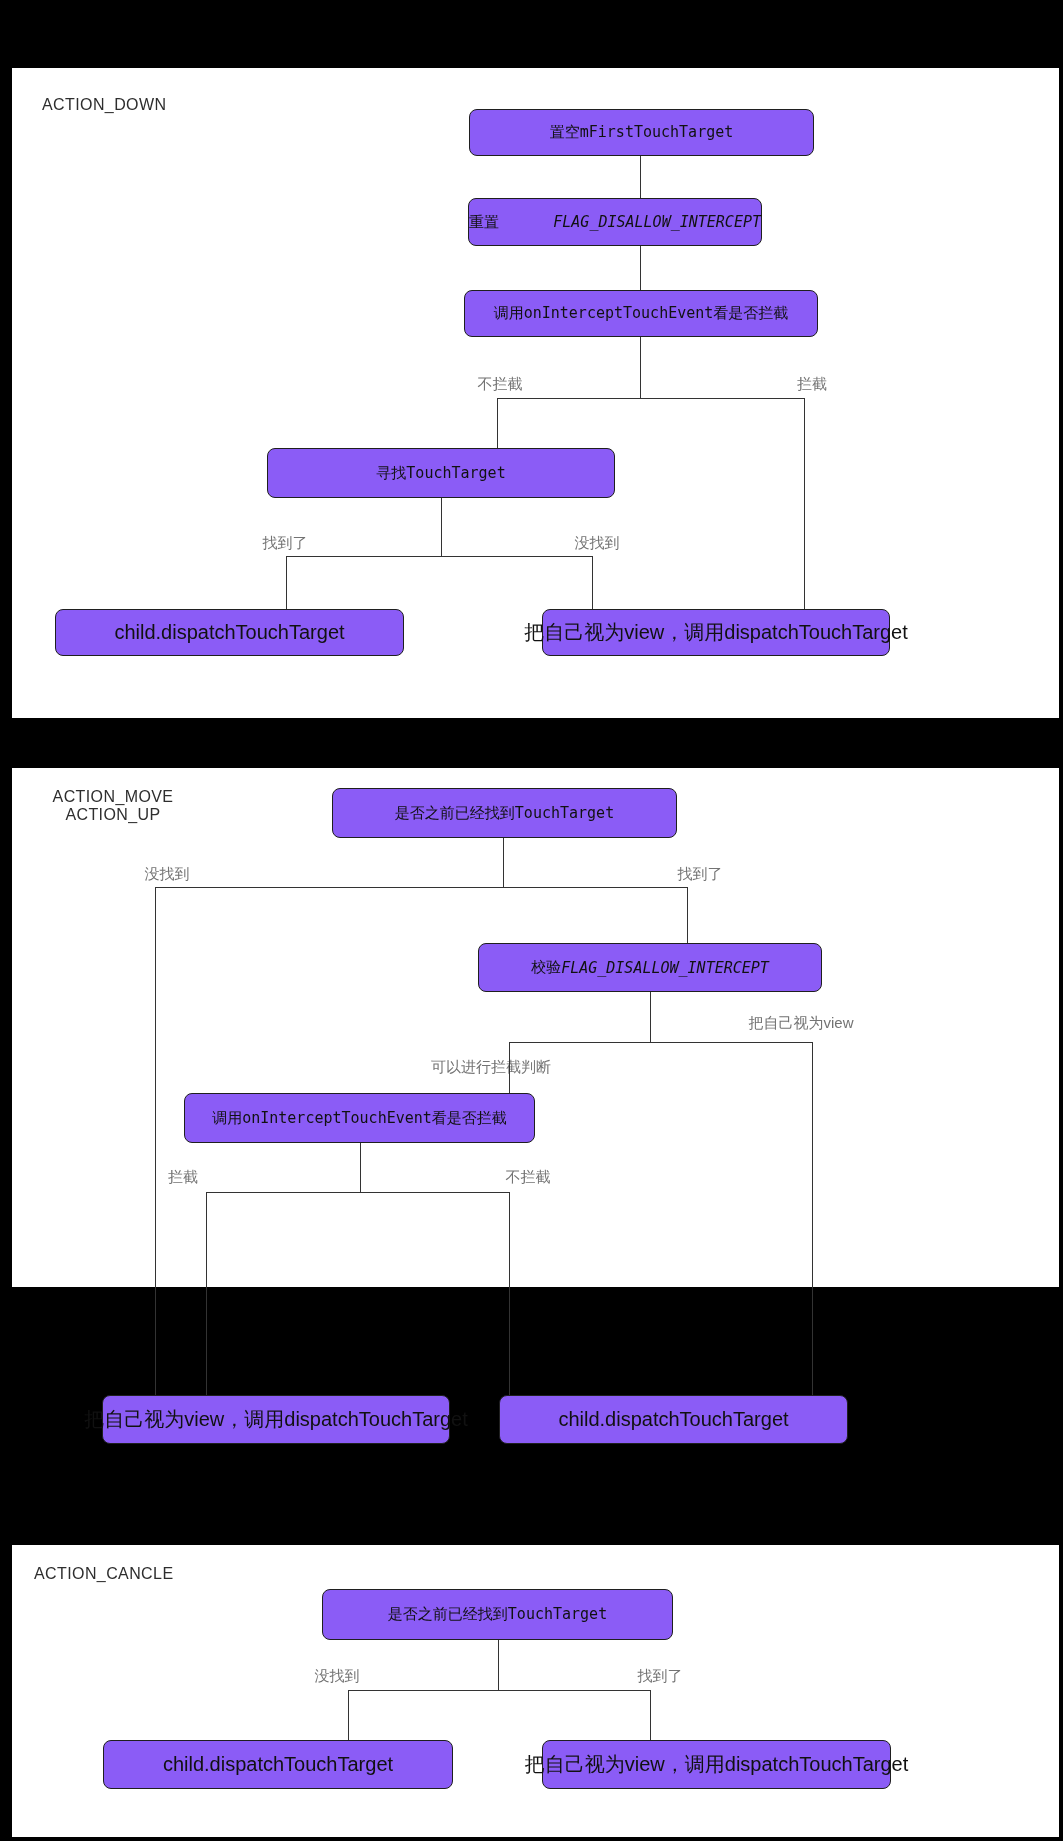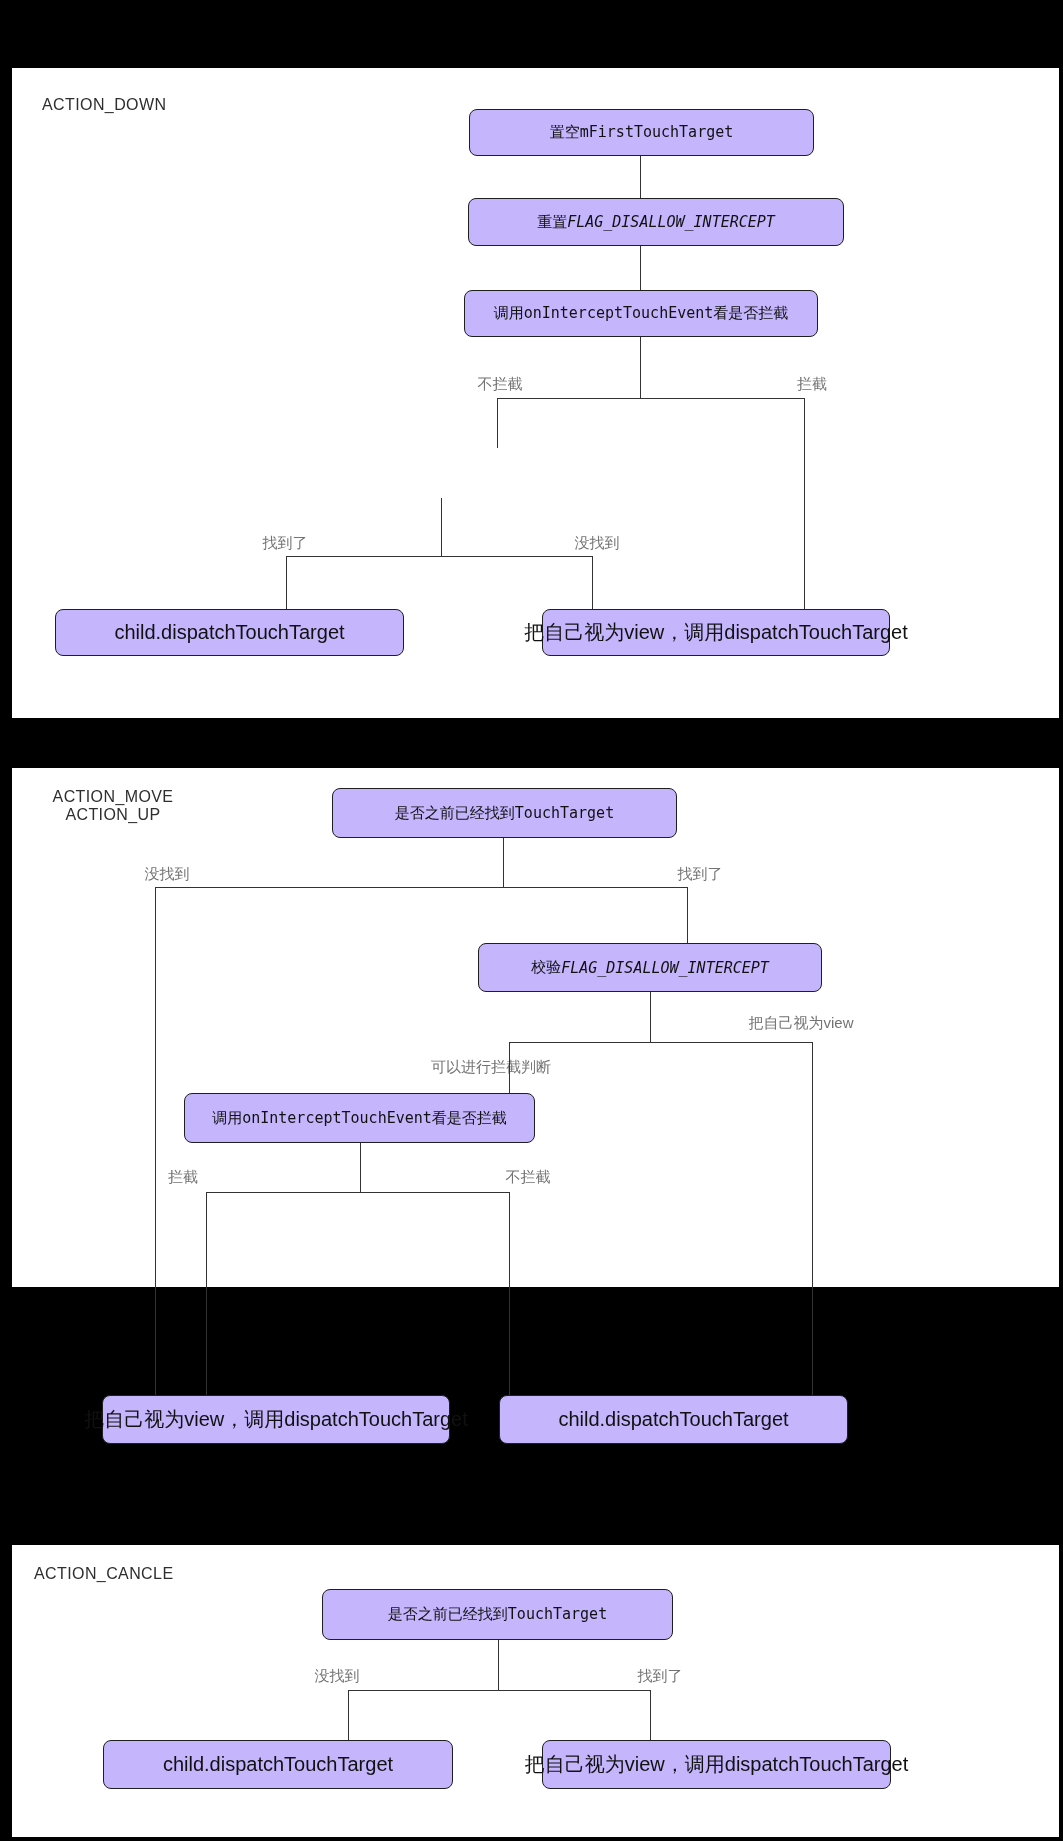--- a/index.html
+++ b/index.html
@@ -2,21 +2,21 @@
 <html><head>
 <meta charset="utf-8">
 <style>
   html,body { margin:0; padding:0; }
   body { width:1063px; height:1841px; background:#000; position:relative;
          font-family:"Liberation Sans", sans-serif; }
   .panel { position:absolute; left:12px; width:1047px; background:#fff; }
   .panel-title { position:absolute; font-family:"Liberation Sans", sans-serif;
                  font-size:16px; color:#2e2e2e; letter-spacing:0.4px; line-height:18px; }
   .panel-title.center2 { text-align:center; width:140px; }
-  .node { position:absolute; background:#c4b5fd; border:1px solid #1f1f1f; border-radius:8px;
+  .node { position:absolute; background:#8b5cf6; border:1px solid #1f1f1f; border-radius:8px;
           display:flex; align-items:center; justify-content:center; text-align:center;
           color:#111; box-sizing:border-box; white-space:nowrap; }
   .mono { font-family:"DejaVu Sans Mono", monospace; font-size:15px; }
   .sans { font-family:"Liberation Sans", sans-serif; font-size:20px; }
   .code { font-style:italic; font-family:"DejaVu Sans Mono", monospace; }
   .lv { position:absolute; width:1px; background:#333; }
   .lh { position:absolute; height:1px; background:#333; }
   .elabel { position:absolute; transform:translate(-50%,-50%); white-space:nowrap;
             font-family:"Liberation Sans", sans-serif; font-size:15px; color:#737373; }
 </style>
@@ -25,38 +25,41 @@
 
 <section class="panel" style="top:68px; height:650px;">
   <div class="panel-title" style="left:30px; top:28px;">ACTION_DOWN</div>
 
   <div class="node mono" style="left:457px; top:41px;  width:345px; height:47px;">
     <span>置空mFirstTouchTarget</span>
   </div>
 
   <div class="lv" style="left:628px; top:88px;  height:42px;"></div>
 
-  <div class="node mono" style="left:456px; top:130px; width:376px; height:48px;">
+  <div class="node mono" style="left:456px; top:130px; width:294px; height:48px;justify-content:space-between;">
     <span>重置</span>
       <span class="code">FLAG_DISALLOW_INTERCEPT</span>
   </div>
 
   <div class="lv" style="left:628px; top:178px; height:44px;"></div>
 
   <div class="node mono" style="left:452px; top:222px; width:354px; height:47px;">
     <span>调用onInterceptTouchEvent看是否拦截</span>
   </div>
 
   <div class="lv" style="left:628px; top:269px; height:61px;"></div>
   <div class="lh" style="left:485px; top:330px; width:307px;"></div>
   <div class="elabel" style="left:488px; top:316px;">不拦截</div>
   <div class="elabel" style="left:800px; top:316px;">拦截</div>
   <div class="lv" style="left:485px; top:330px; height:50px;"></div>
   <div class="lv" style="left:792px; top:330px; height:211px;"></div>
 
+  <div class="node mono" style="left:255px; top:380px; width:348px; height:50px;">
+    <span>寻找TouchTarget</span>
+  </div>
 
   <div class="lv" style="left:429px; top:430px; height:58px;"></div>
   <div class="lh" style="left:274px; top:488px; width:306px;"></div>
   <div class="elabel" style="left:273px; top:475px;">找到了</div>
   <div class="elabel" style="left:585px; top:475px;">没找到</div>
   <div class="lv" style="left:274px; top:488px; height:53px;"></div>
   <div class="lv" style="left:580px; top:488px; height:53px;"></div>
 
   <div class="node sans" style="left:43px;  top:541px; width:349px; height:47px;">
     <span>child.dispatchTouchTarget</span>

